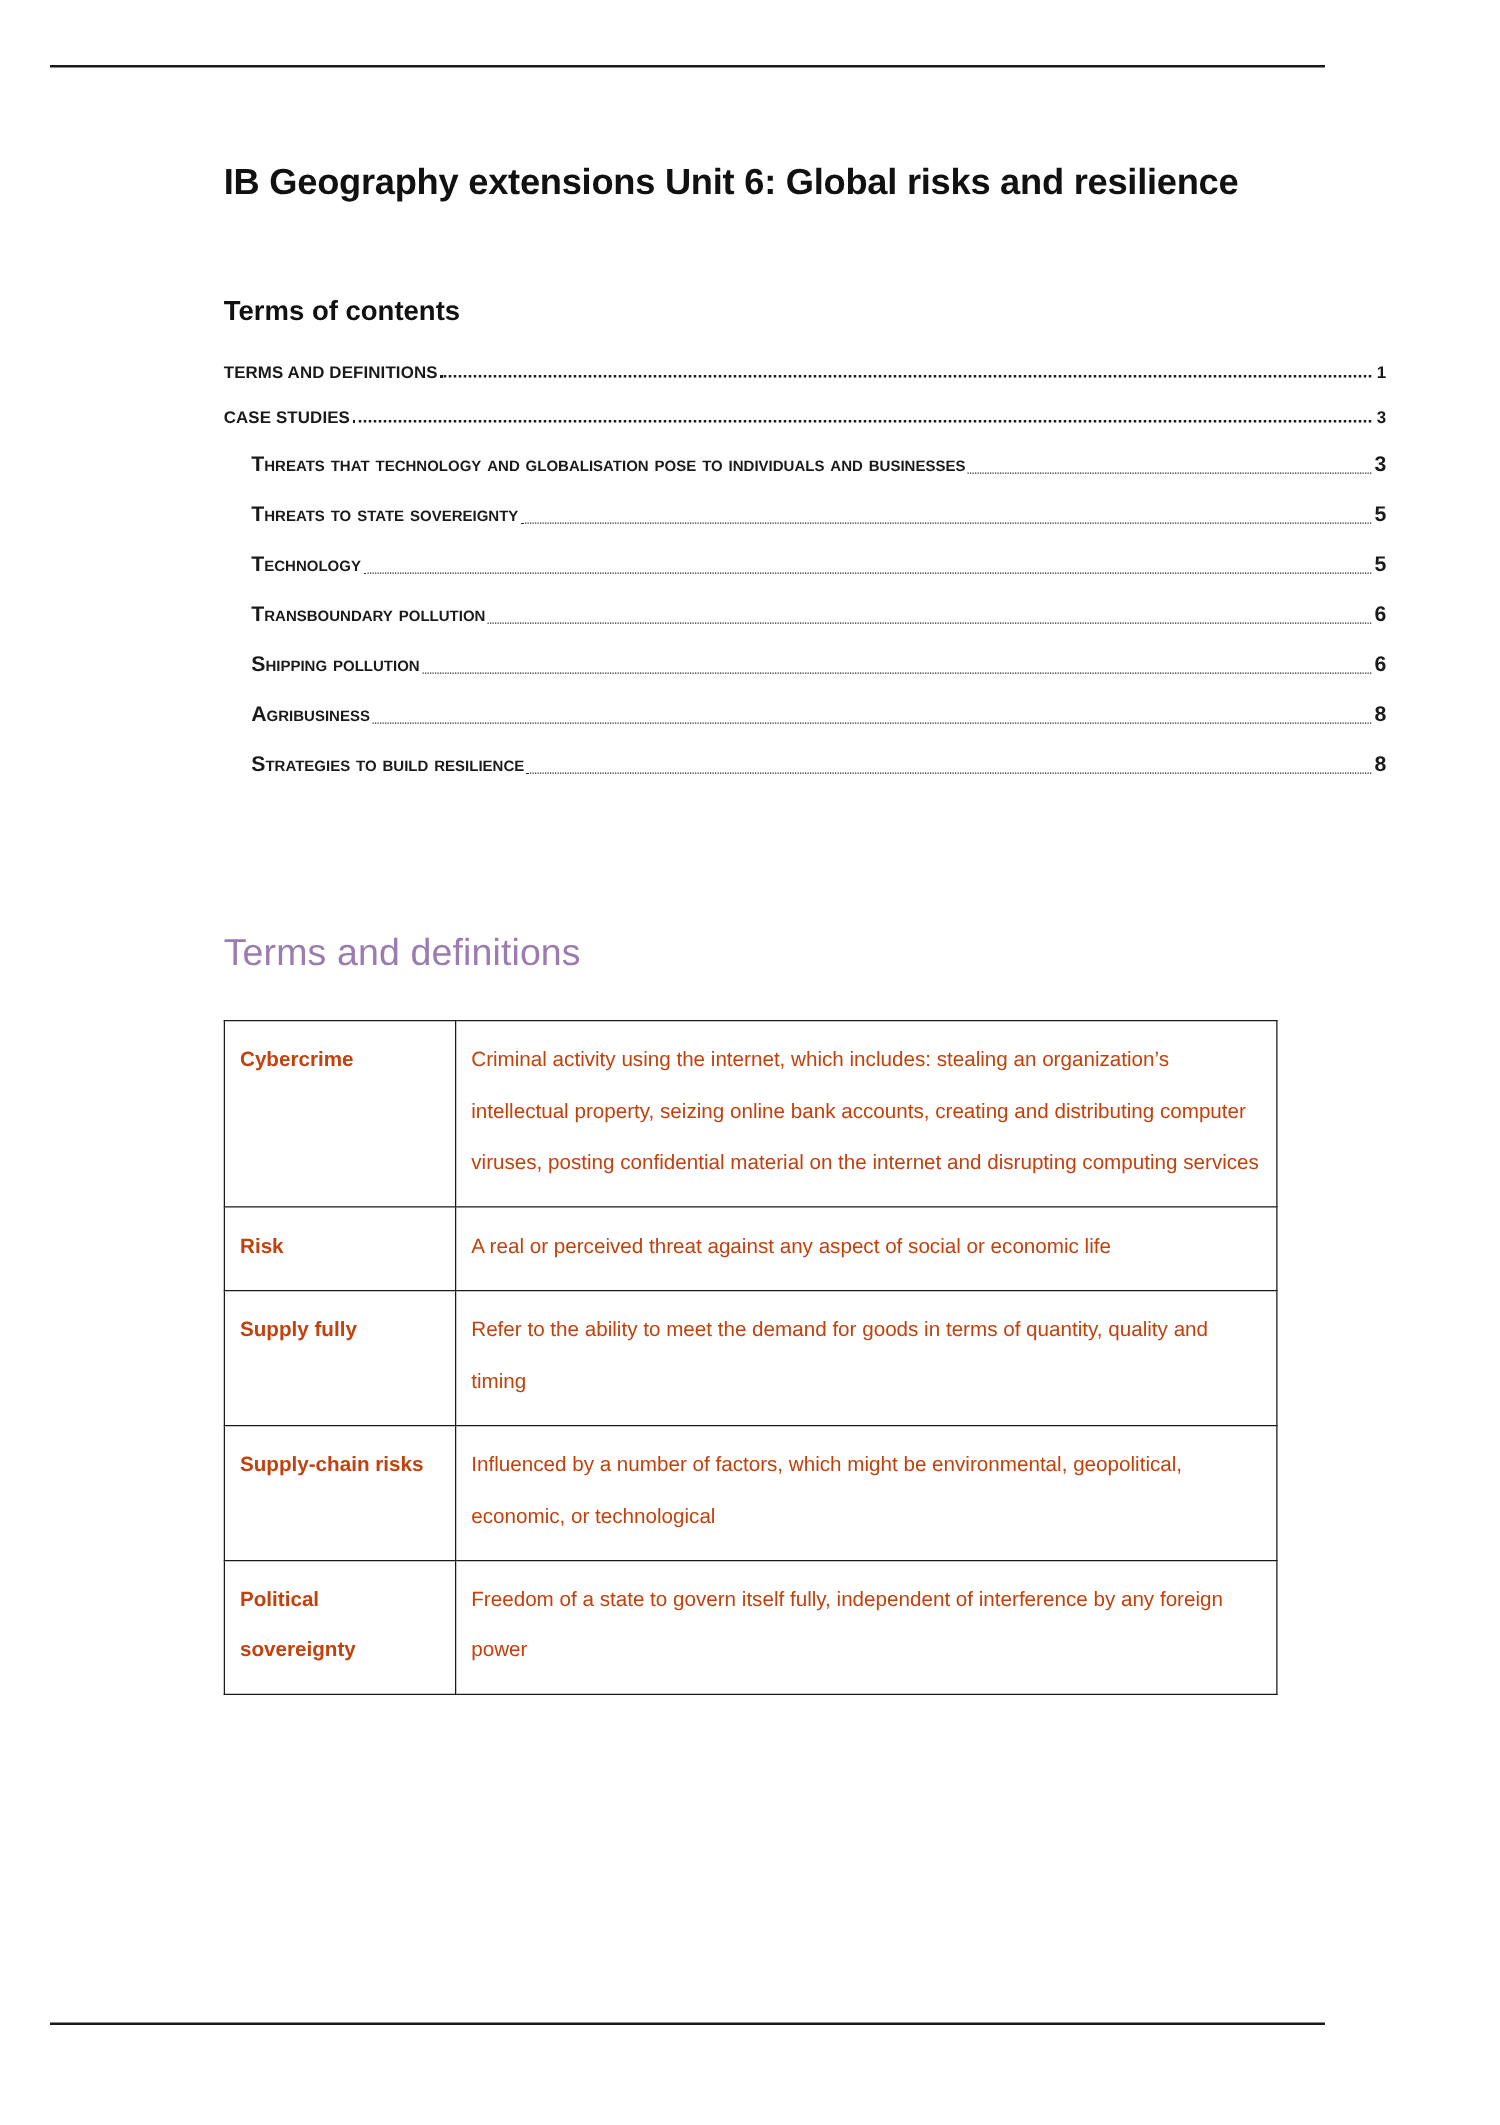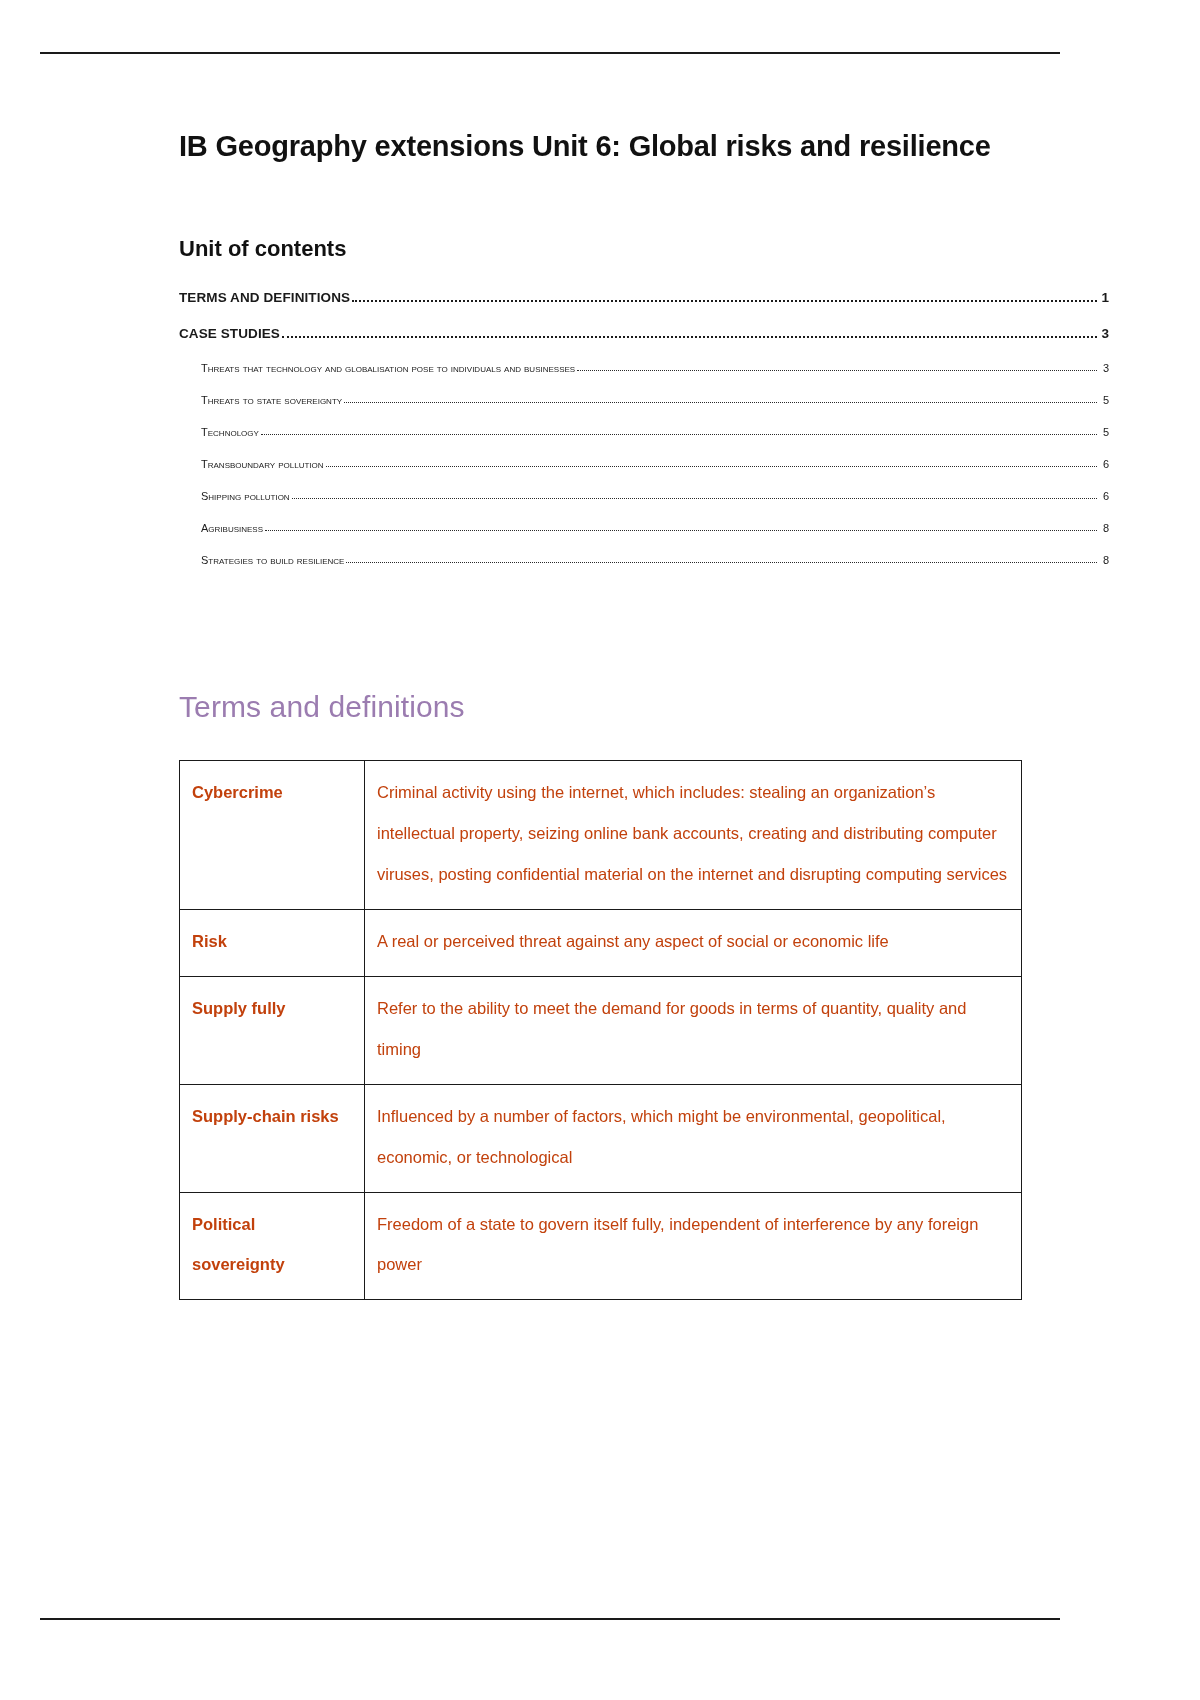--- a/index.html
+++ b/index.html
@@ -93,22 +93,22 @@
     white-space: nowrap;
   }
   .toc-entry.level-1 {
     font-size: 13.5px;
     font-variant: small-caps;
     text-transform: uppercase;
     letter-spacing: 0.1px;
   }
   .toc-entry.level-2 {
     padding-left: 22px;
-    font-size: 11px;
-    font-weight: 400;
+    font-size: 17px;
+    font-weight: 700;
     margin-bottom: 20px;
     justify-content: space-between;
   }
   .toc-entry.level-2 .toc-label {
     font-variant: small-caps;
     text-transform: lowercase;
   }
   .toc-entry.level-2 .toc-label::first-letter {
     text-transform: uppercase;
   }
@@ -170,21 +170,21 @@
 
 <div class="page">
 
   <div class="rule-top"></div>
 
   <div class="content">
 
     <h1 class="doc-title">IB Geography extensions Unit 6: Global risks and resilience</h1>
 
 
-    <h3 class="toc-title">Unit of contents</h3>
+    <h3 class="toc-title">Terms of contents</h3>
 
     <ul class="toc" id="toc-list">
         <li class="toc-entry level-1">
           <span class="toc-label">Terms and definitions</span>
           <span class="toc-dots"></span>
           <span class="toc-page">1</span>
         </li>
         <li class="toc-entry level-1">
           <span class="toc-label">Case studies</span>
           <span class="toc-dots"></span>

